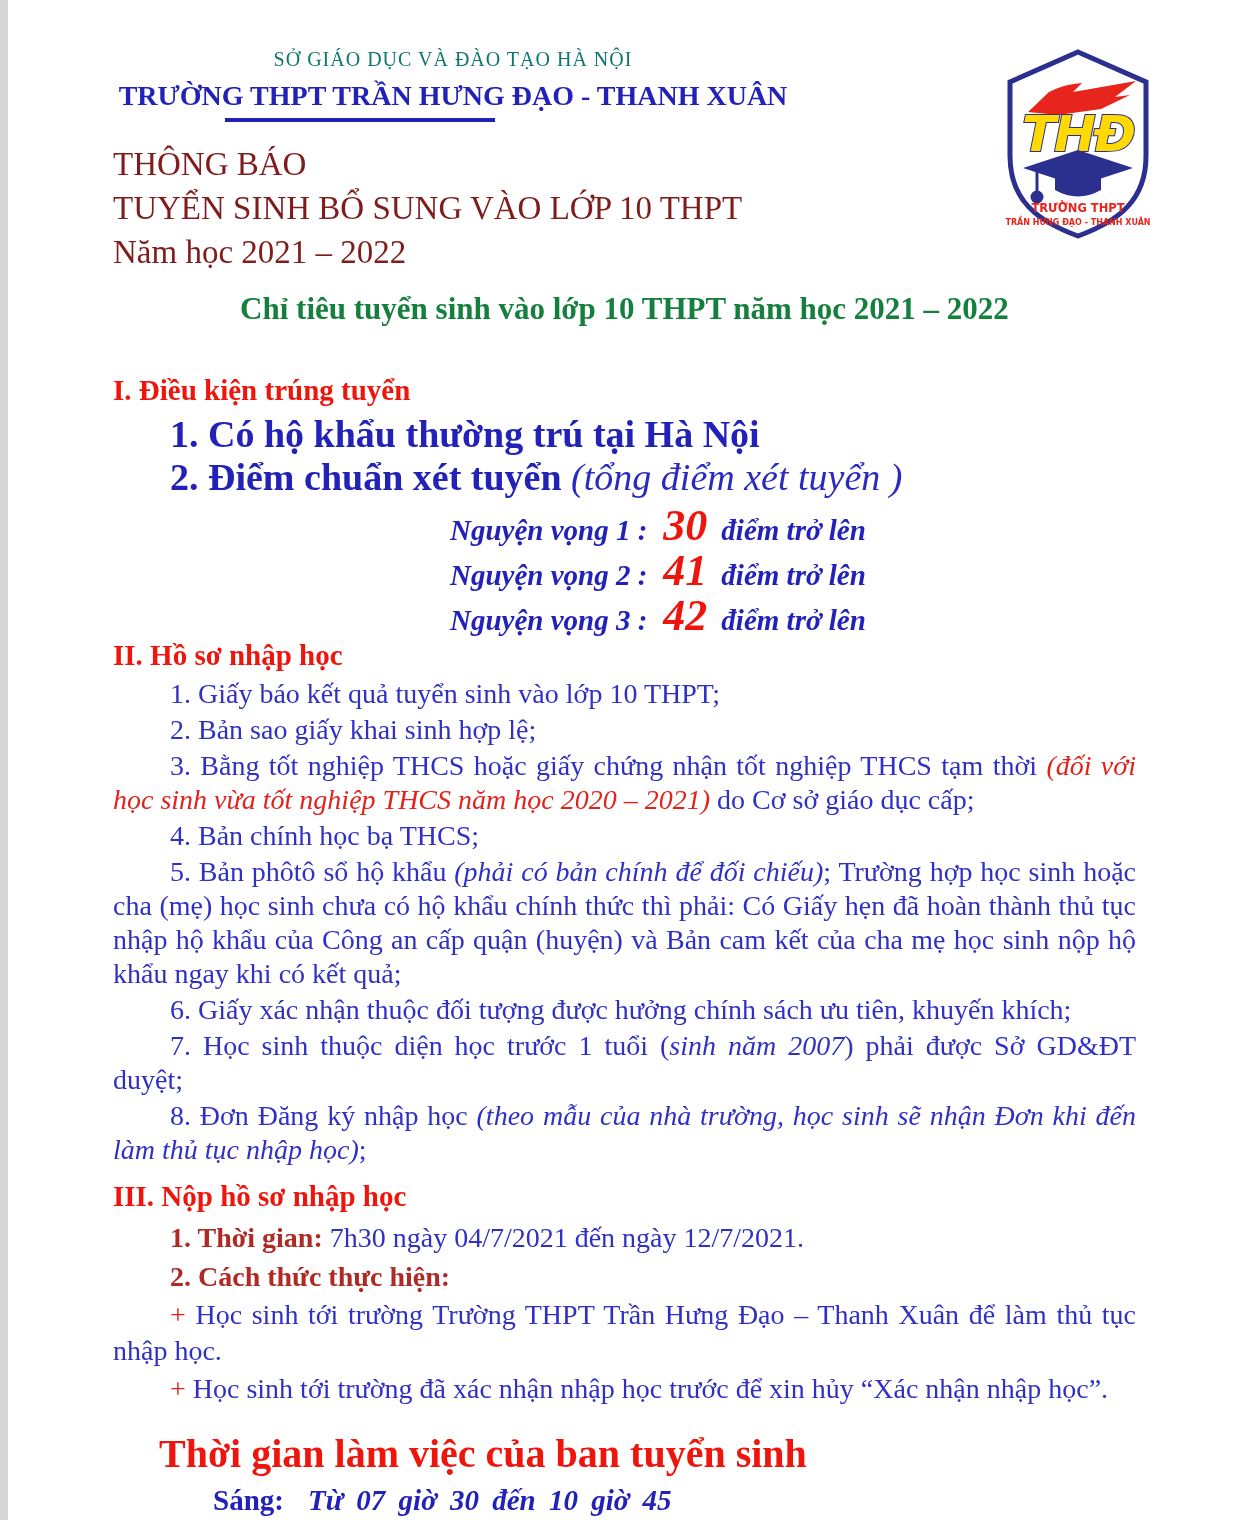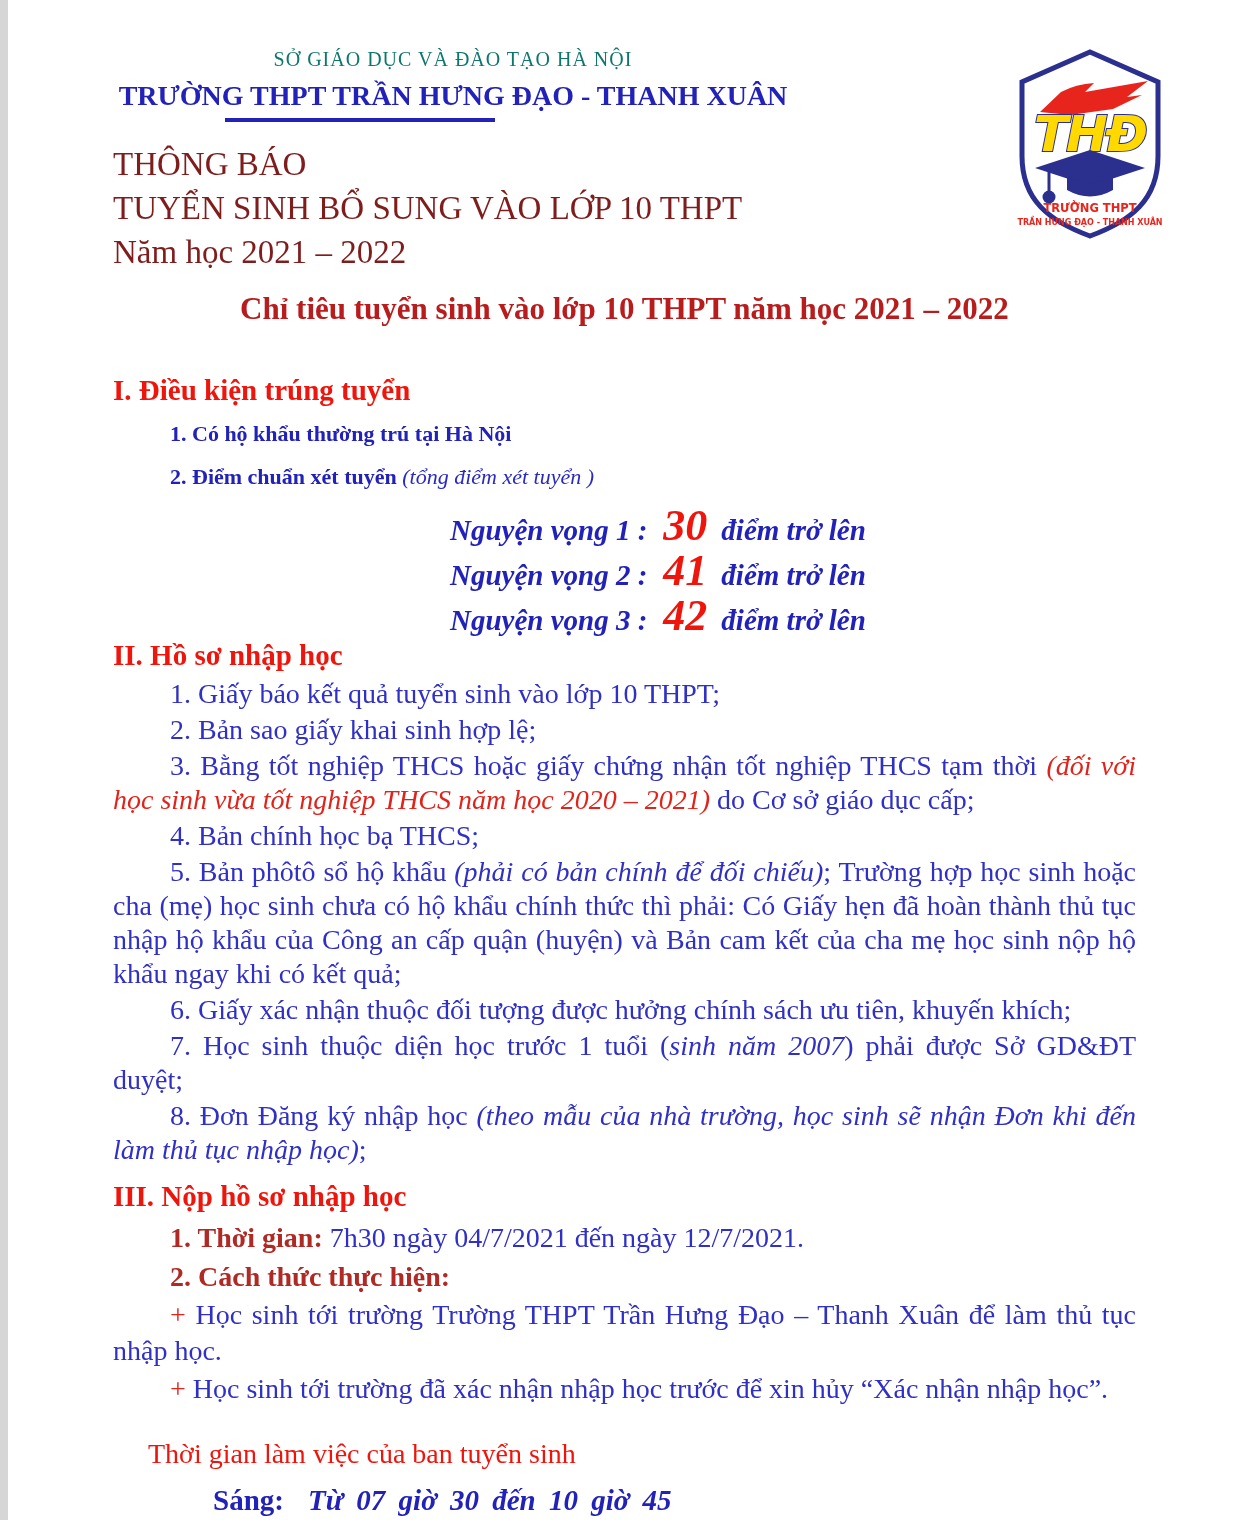--- a/index.html
+++ b/index.html
@@ -46,53 +46,53 @@
     left: 112px;
     top: 76px;
     width: 270px;
     height: 4px;
     background: #2222b8;
   }
   
   .logo {
     position: absolute;
     top: 48px;
-    right: 76px;
+    right: 88px;
     width: 150px;
     height: 192px;
   }
   .logo-monogram { letter-spacing: -2px; }
   
   .title-block {
     margin-top: 26px;
     text-align: left;
     color: #7f1d1d;
     font-weight: normal;
   }
   .title-line { font-size: 33px; line-height: 44px; }
   .subtitle {
     margin-top: 14px;
     text-align: center;
-    color: #b91c1c;
+    color: #15803d;
     font-weight: bold;
     font-size: 31px;
     line-height: 42px;
   }
   
   .sec-heading {
     color: #ee150d;
     font-weight: bold;
     font-size: 29px;
     line-height: 40px;
   }
   .sec1-heading { margin-top: 40px; }
   .s1-item {
     color: #2222b8;
     font-weight: bold;
-    font-size: 22px;
+    font-size: 38px;
     line-height: 38px;
     margin-top: 5px;
     text-indent: 57px;
   }
   .s1-note {
     font-weight: normal;
     font-style: italic;
     color: #2a2ac0;
   }
   .nv-block { margin-top: 4px; }
@@ -125,24 +125,24 @@
   
   .sec3-heading { margin-top: 10px; line-height: 38px; }
   .maroon { color: #b02a25; font-weight: bold; }
   .p-time { margin-top: 4px; line-height: 38px; }
   .p-method { line-height: 36px; }
   .p-plus { line-height: 36px; }
   .plus-sign { color: #e0241b; }
   
   .sched { margin-top: 24px; }
   .sched-title {
-    margin-left: 35px;
+    margin-left: 46px;
     color: #ee150d;
-    font-weight: normal;
-    font-size: 28px;
+    font-weight: bold;
+    font-size: 40px;
     line-height: 46px;
   }
   .sched-row {
     display: flex;
     align-items: baseline;
     margin-top: 4px;
     line-height: 38px;
   }
   .sched-label {
     margin-left: 100px;

